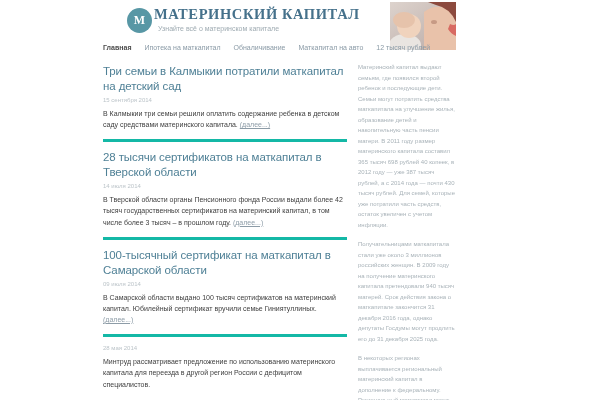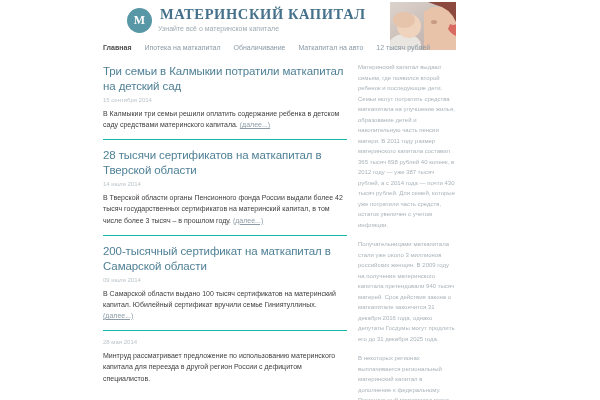--- a/index.html
+++ b/index.html
@@ -13,39 +13,39 @@
   .page { position:relative; width:600px; height:400px; background:#ffffff; overflow:hidden; }
 
   
   .logo {
     position:absolute; left:127px; top:8px; width:25px; height:25px;
     border-radius:50%; background:#5897a5; color:#fff;
     font-family:"Liberation Serif","DejaVu Serif",serif;
     font-weight:bold; font-size:12px; line-height:25px; text-align:center;
   }
   .site-title {
-    position:absolute; left:160px; top:6px;
+    position:absolute; left:154px; top:6px;
     font-family:"Liberation Serif","DejaVu Serif",serif;
     font-weight:bold; font-size:14.5px; letter-spacing:0.6px; color:#45718b;
     white-space:nowrap;
   }
   .site-tagline {
     position:absolute; left:158px; top:25px;
     font-size:7px; color:#9fabb2; white-space:nowrap;
   }
   .photo { position:absolute; left:390px; top:2px; width:66px; height:48px; overflow:hidden; }
 
   
   .nav { position:absolute; left:103px; top:44px; display:flex; gap:13px; font-size:7px; white-space:nowrap; }
   .nav a { text-decoration:none; color:#8a9aa6; }
   .nav a.active { color:#4c4c4c; font-weight:bold; }
 
   
   .main { position:absolute; left:103px; top:56px; width:244px; }
-  .post { padding:8px 0 9px; border-bottom:1px solid #14b8a6; }
+  .post { padding:8px 0 9px; border-bottom:3px solid #14b8a6; }
   .post:last-child { border-bottom:none; }
   .post-title {
     margin:0 0 3px; font-size:11.5px; line-height:1.3; letter-spacing:-0.1px;
     color:#4f8096; font-weight:400;
   }
   .post-title a { color:#4f8096; text-decoration:none; }
   .post-date { margin:0 0 5px; font-size:6px; color:#bcc4c9; }
   .post-excerpt { margin:0; font-size:7px; line-height:1.6; color:#404040; }
   .more-link { color:#8d9ca7; text-decoration:underline; cursor:pointer; }
 
@@ -99,21 +99,21 @@
       <p class="post-excerpt"><span>В Калмыкии три семьи решили оплатить содержание ребенка в детском саду средствами материнского капитала.</span> <a class="more-link">(далее...)</a></p>
     </article>
 
     <article class="post">
       <h2 class="post-title"><a href="#">28 тысячи сертификатов на маткапитал в Тверской области</a></h2>
       <div class="post-date">14 июля 2014</div>
       <p class="post-excerpt"><span>В Тверской области органы Пенсионного фонда России выдали более 42 тысяч государственных сертификатов на материнский капитал, в том числе более 3 тысяч – в прошлом году.</span> <a class="more-link">(далее...)</a></p>
     </article>
 
     <article class="post">
-      <h2 class="post-title"><a href="#">200-тысячный сертификат на маткапитал в Самарской области</a></h2>
+      <h2 class="post-title"><a href="#">100-тысячный сертификат на маткапитал в Самарской области</a></h2>
       <div class="post-date">09 июля 2014</div>
       <p class="post-excerpt"><span>В Самарской области выдано 100 тысяч сертификатов на материнский капитал. Юбилейный сертификат вручили семье Гиниятуллиных.</span> <a class="more-link">(далее...)</a></p>
     </article>
 
     <article class="post">
       <div class="post-date">28 мая 2014</div>
       <p class="post-excerpt"><span>Минтруд рассматривает предложение по использованию материнского капитала для переезда в другой регион России с дефицитом специалистов.</span> </p>
     </article>
 
   </main>

